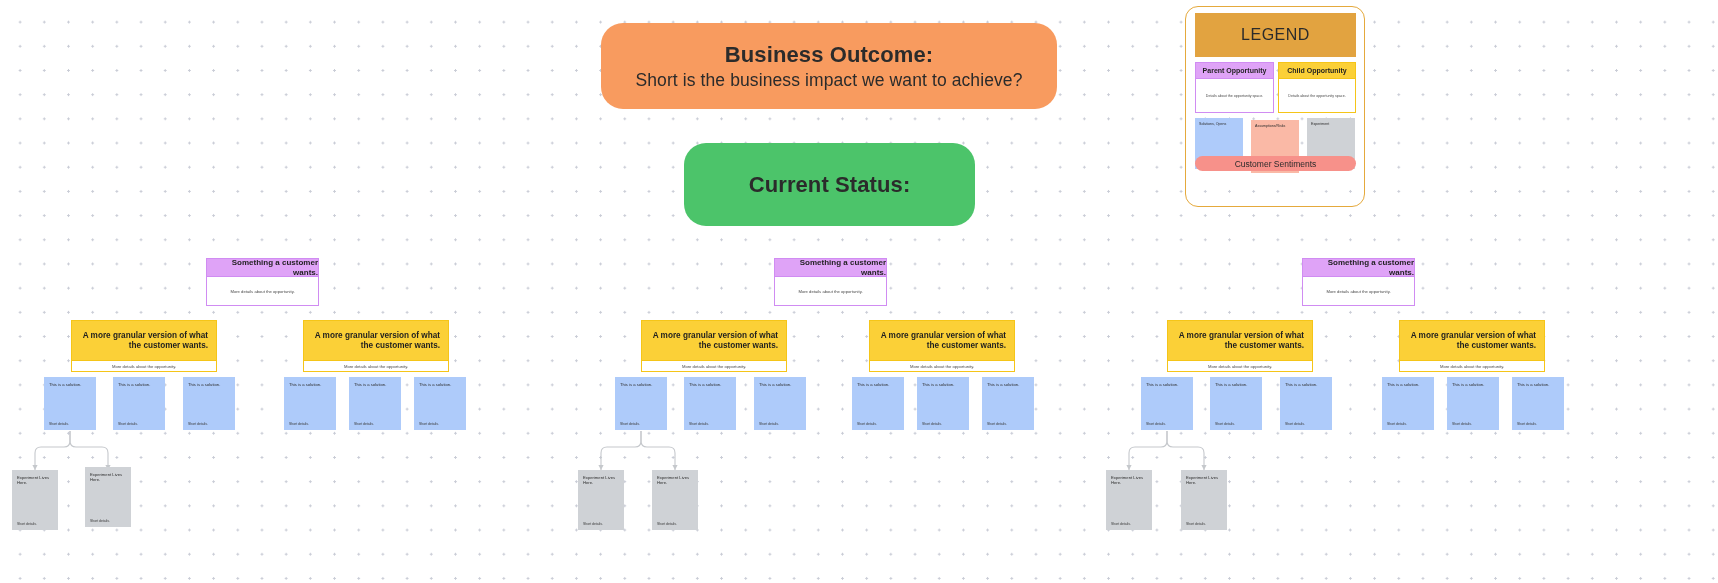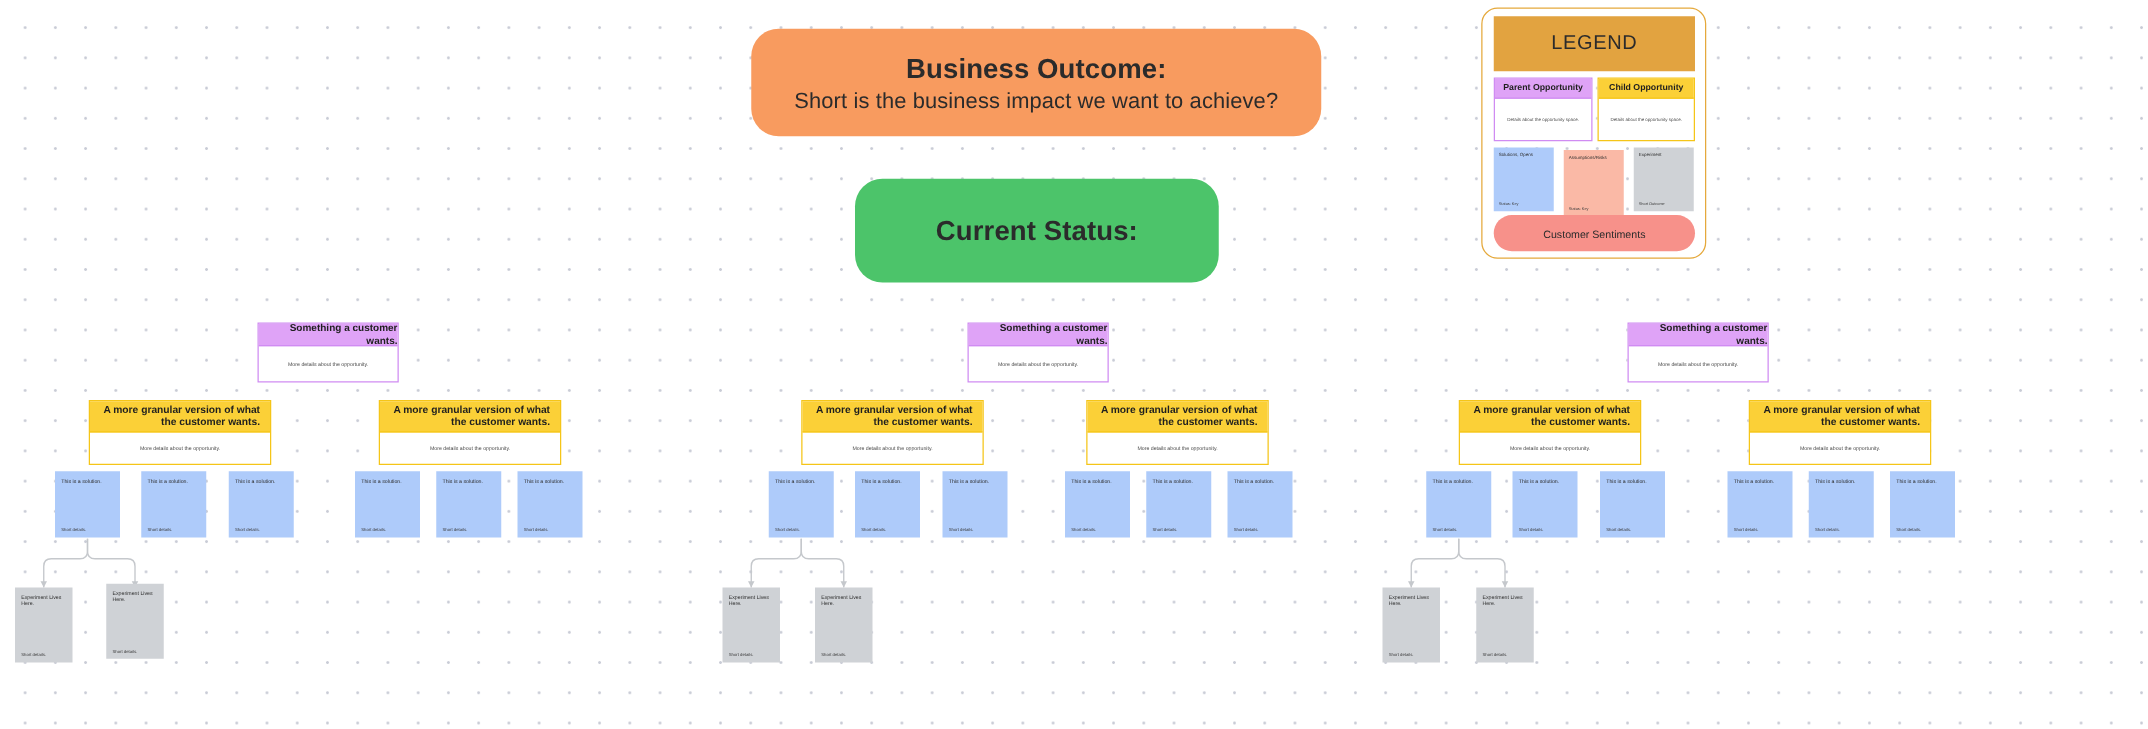--- a/index.html
+++ b/index.html
@@ -67,21 +67,21 @@
 
   .opp.parent { border: 1.2px solid #D08CF2; width: 113px; height: 48px; }
   .opp.parent .head {
     background: #DFA3F7; height: 18px; font-size: 8px;
     border-bottom: 1.2px solid #D08CF2;
   }
   .opp.parent .body { font-size: 4.2px; }
 
   .opp.child { border: 1.2px solid #F5C518; width: 146px; height: 52px; }
   .opp.child .head {
-    background: #FBD037; height: 25px; font-size: 8.2px; padding: 0 8px;
+    background: #FBD037; height: 40px; font-size: 8.2px; padding: 0 8px;
     border-bottom: 1.2px solid #F5C518;
   }
   .opp.child .body { font-size: 4.2px; }
 
   
   .solution {
     position: absolute;
     width: 52px; height: 53px;
     background: #AECBFA;
     padding: 5px 4px 4px 5px;
@@ -134,21 +134,21 @@
     padding: 4px 4px 4px 4px;
     display: flex; flex-direction: column; justify-content: space-between;
     font-size: 3.6px; color: #2d2d2d;
   }
   .leg-note .note-b { font-size: 3.1px; color: #3c3c3c; }
   #legend-solution { left: 1195px; top: 118px; background: #AECBFA; }
   #legend-assumption { left: 1251px; top: 120px; background: #FAB9A6; height: 53px; }
   #legend-experiment { left: 1307px; top: 118px; background: #CFD2D6; }
 
   #legend-sentiment {
-    position: absolute; left: 1195px; top: 172px; width: 161px; height: 29px;
+    position: absolute; left: 1195px; top: 156px; width: 161px; height: 15px;
     background: #F7918A; border-radius: 15px;
     display: flex; align-items: center; justify-content: center;
     font-size: 8.5px; color: #2b2b2b;
   }
 </style>
 </head>
 <body>
 
 <div id="canvas">
 

